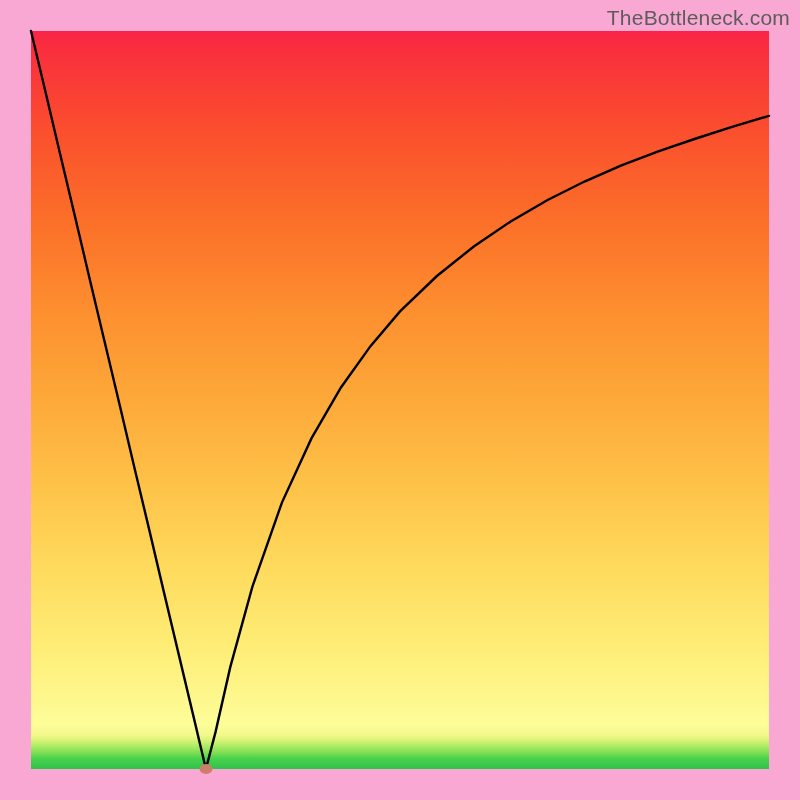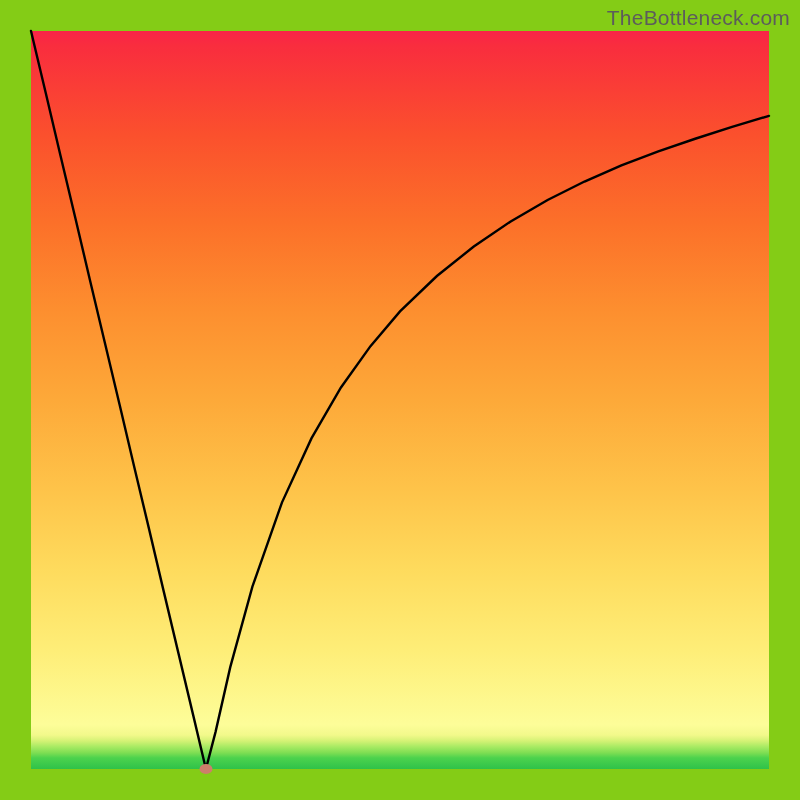--- a/index.html
+++ b/index.html
@@ -8,21 +8,21 @@
     width: 800px;
     height: 800px;
     overflow: hidden;
     background: #000;
     font-family: Arial, Helvetica, sans-serif;
   }
   .frame {
     position: relative;
     width: 800px;
     height: 800px;
-    background: #84cc16;
+    background: #f9a8d4;
   }
   .plot-area {
     position: absolute;
     left: 31px;
     top: 31px;
     width: 738px;
     height: 738px;
     
     background: linear-gradient(
       to top,

